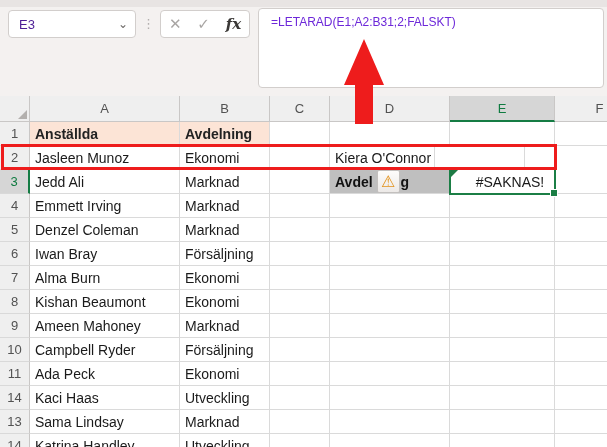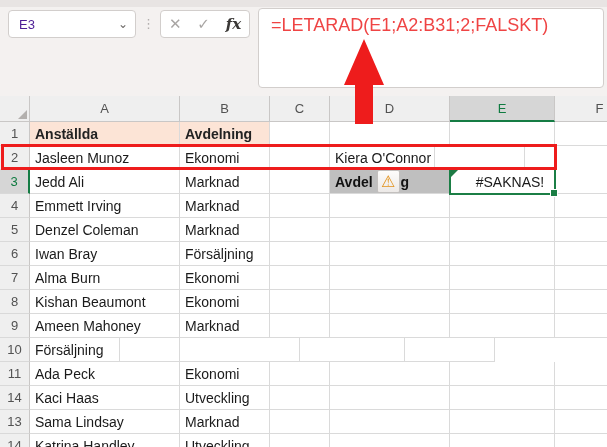--- a/index.html
+++ b/index.html
@@ -15,21 +15,21 @@
   #namebox{position:absolute;left:8px;top:10px;width:128px;height:28px;display:flex;align-items:center;}
   #namebox .val{flex:1;padding-left:10px;font-size:13px;color:#4c1d95;}
   #namebox .chev{width:24px;text-align:center;color:#6d6a68;font-size:12px;line-height:26px;}
   #grip{position:absolute;left:142px;top:10px;width:12px;height:28px;color:#b3afae;
         font-size:13px;line-height:28px;text-align:center;letter-spacing:0;}
   #fbbtns{position:absolute;left:160px;top:10px;width:90px;height:28px;display:flex;align-items:center;justify-content:space-around;}
   #fbbtns .x,#fbbtns .ok{color:#a8a5a3;font-size:15px;line-height:26px;}
   #fbbtns .fx{font-family:"DejaVu Serif","Liberation Serif",serif;font-style:italic;font-weight:bold;
               color:#3a3836;font-size:15px;line-height:26px;}
   #formulabox{position:absolute;left:258px;top:8px;width:346px;height:80px;border-radius:4px;}
-  #formulatext{padding:6px 0 0 12px;font-size:18px;color:#ef4444;white-space:nowrap;}
+  #formulatext{padding:6px 0 0 12px;font-size:12px;color:#6d28d9;white-space:nowrap;}
   
   #sheet{position:absolute;left:0;top:96px;width:645px;height:362px;background:#fff;}
   .sheetrow{position:absolute;left:0;display:flex;}
   .colhdrrow{top:0;height:26px;}
   .corner{width:30px;height:26px;background:#efefef;border-right:1px solid #c9c7c6;border-bottom:1px solid #c9c7c6;
           box-sizing:border-box;position:relative;}
   .corner .tri{position:absolute;right:2px;bottom:2px;width:0;height:0;
                border-left:9px solid transparent;border-bottom:9px solid #b3b0ae;}
   .ch{height:26px;box-sizing:border-box;background:#efefef;border-right:1px solid #c9c7c6;border-bottom:1px solid #c9c7c6;
       font-size:13px;color:#525252;display:flex;align-items:center;justify-content:center;}
@@ -181,20 +181,21 @@
       <div class="rh">9</div>
       <div class="cell wA">Ameen Mahoney</div>
       <div class="cell wB">Marknad</div>
       <div class="cell wC"></div>
         <div class="cell wD"></div>
         <div class="cell wE"></div>
         <div class="cell wF"></div>
     </div>
     <div class="sheetrow" style="top:242px">
       <div class="rh">10</div>
+      <div class="cell wA">Campbell Ryder</div>
       <div class="cell wB">Försäljning</div>
       <div class="cell wC"></div>
         <div class="cell wD"></div>
         <div class="cell wE"></div>
         <div class="cell wF"></div>
     </div>
     <div class="sheetrow" style="top:266px">
       <div class="rh">11</div>
       <div class="cell wA">Ada Peck</div>
       <div class="cell wB">Ekonomi</div>

